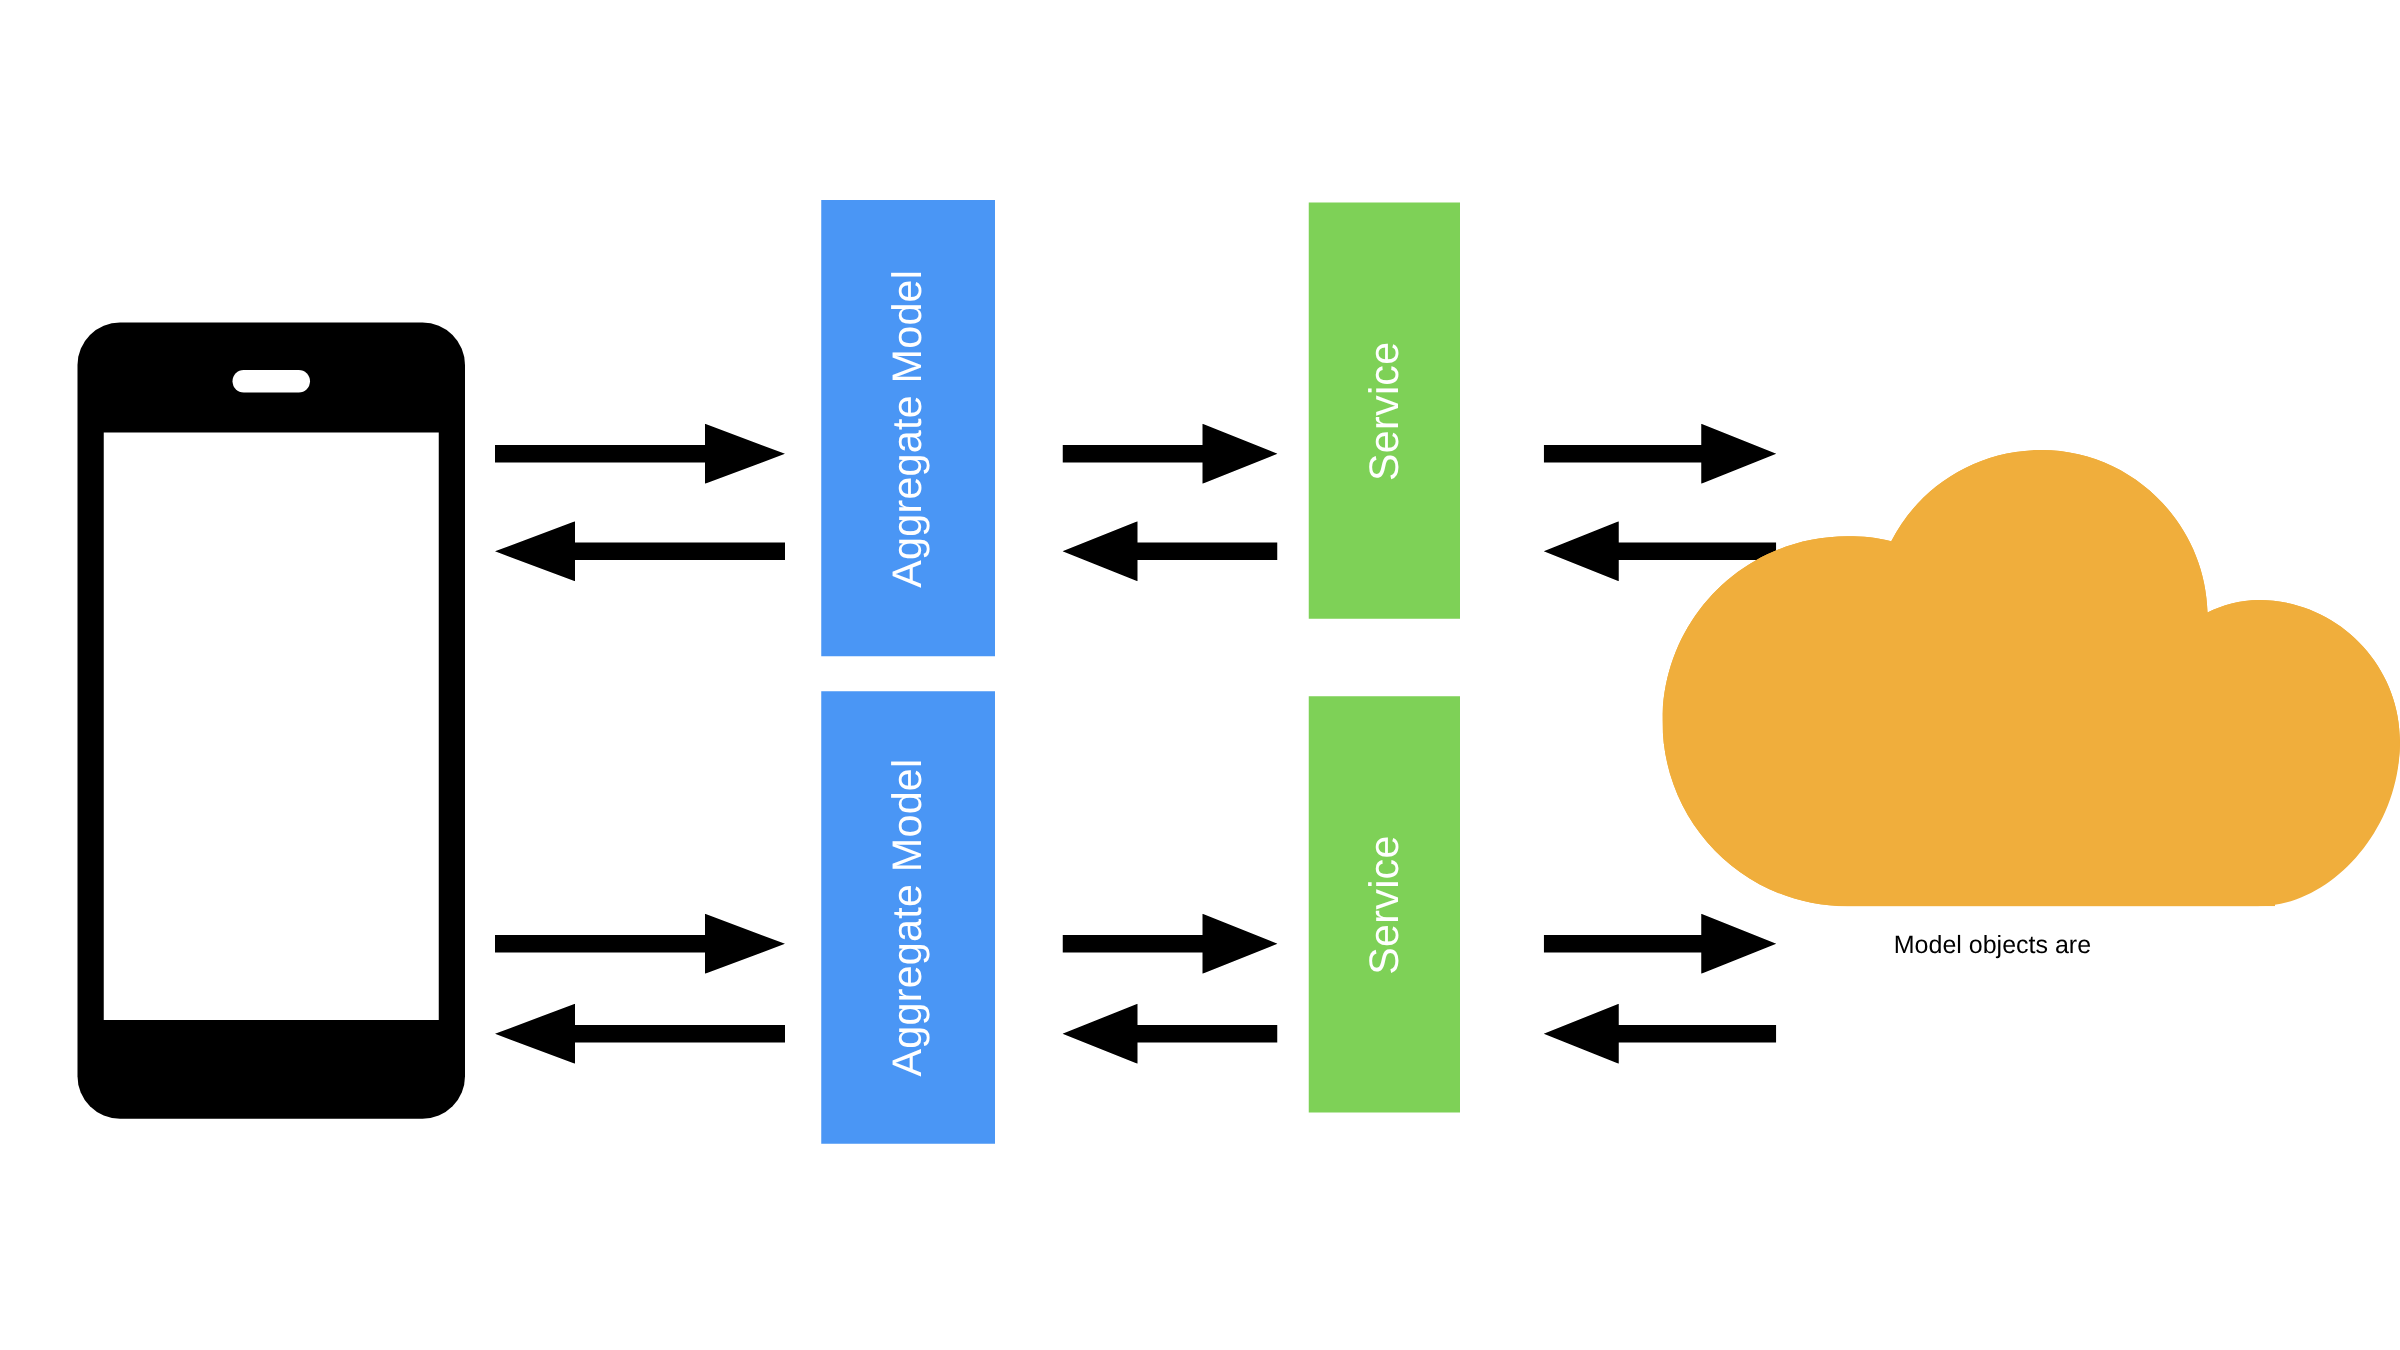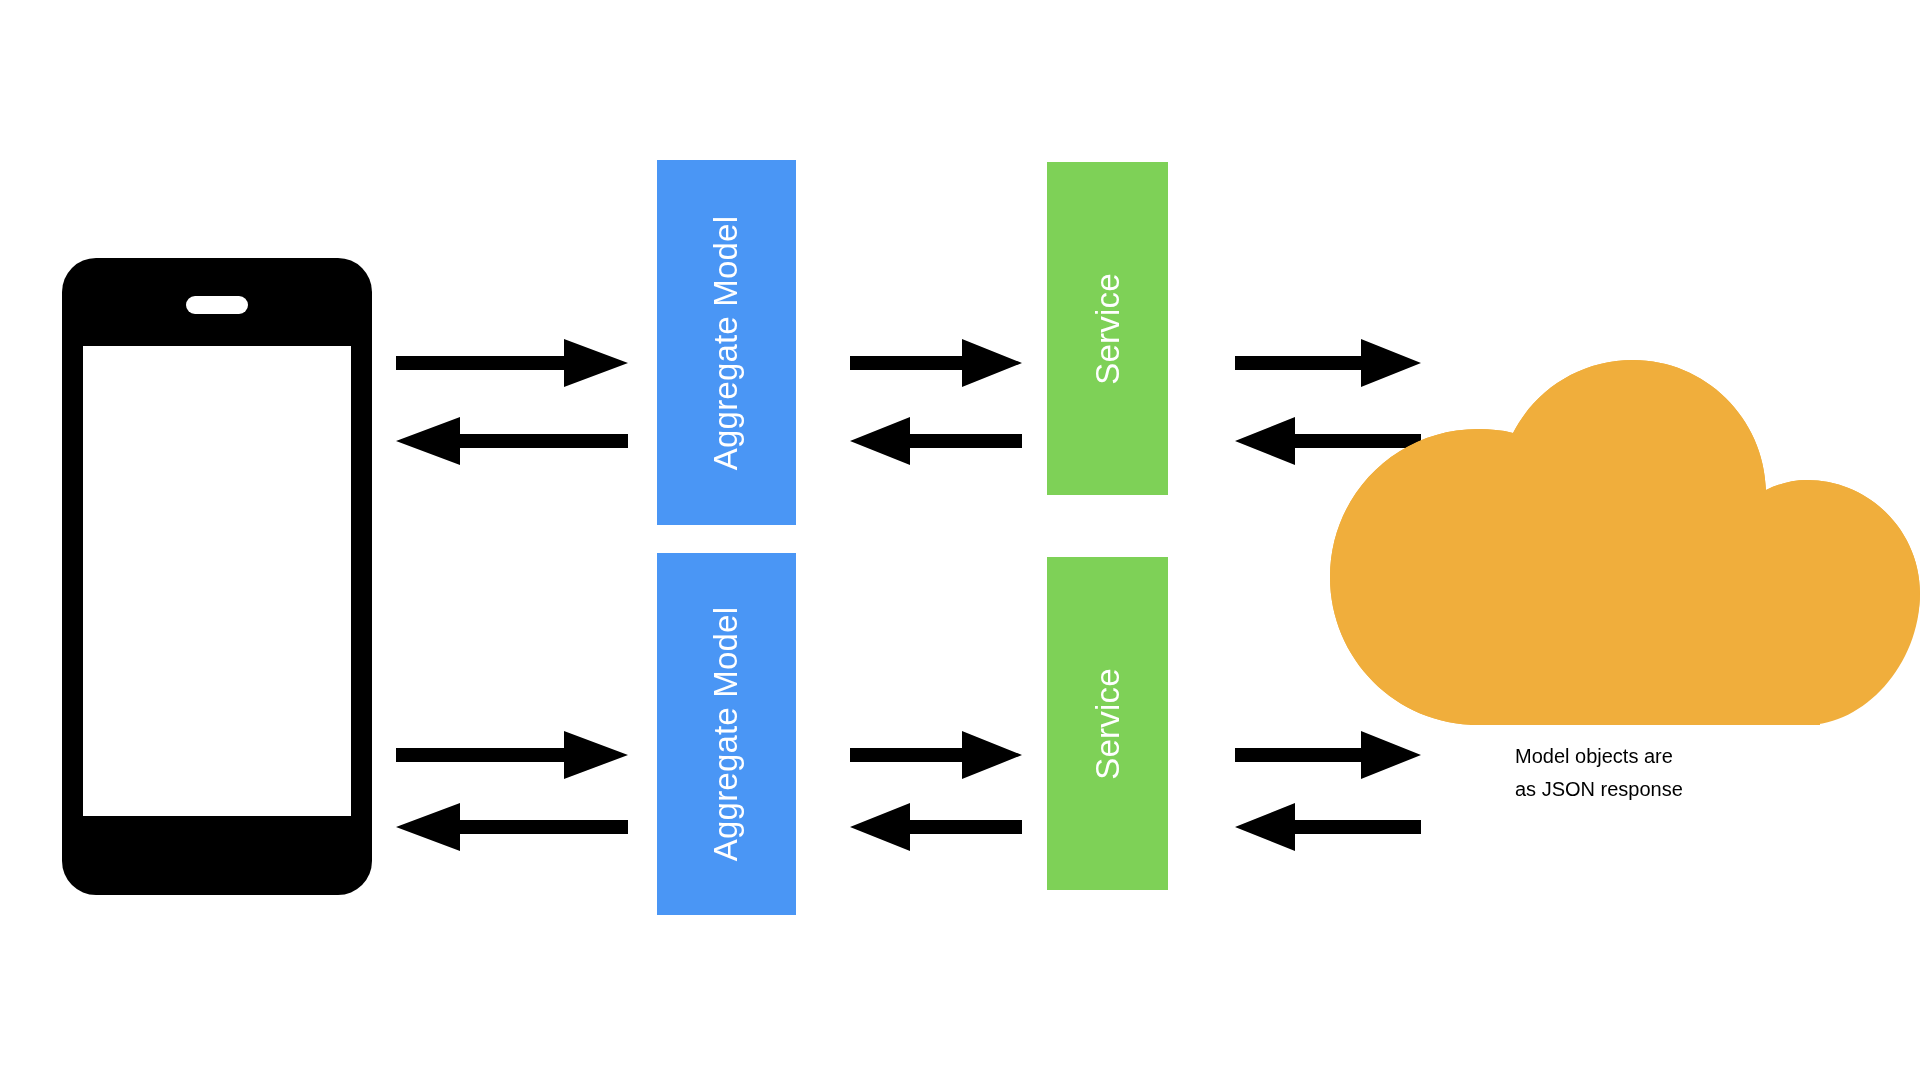--- a/index.html
+++ b/index.html
@@ -226,16 +226,15 @@
         C 375,0 434,58 436,130
         C 448,124 462,120 477,120
         C 539,120 590,171 590,233
         C 590,306 533,365 477,365
         Z"></path>
     </svg>
   </div>
 
   <div class="caption">
     <span class="caption-line">Model objects are</span>
-    <span class="caption-line">as JSON response</span>
   </div>
 
 </div>
 
 </body></html>

